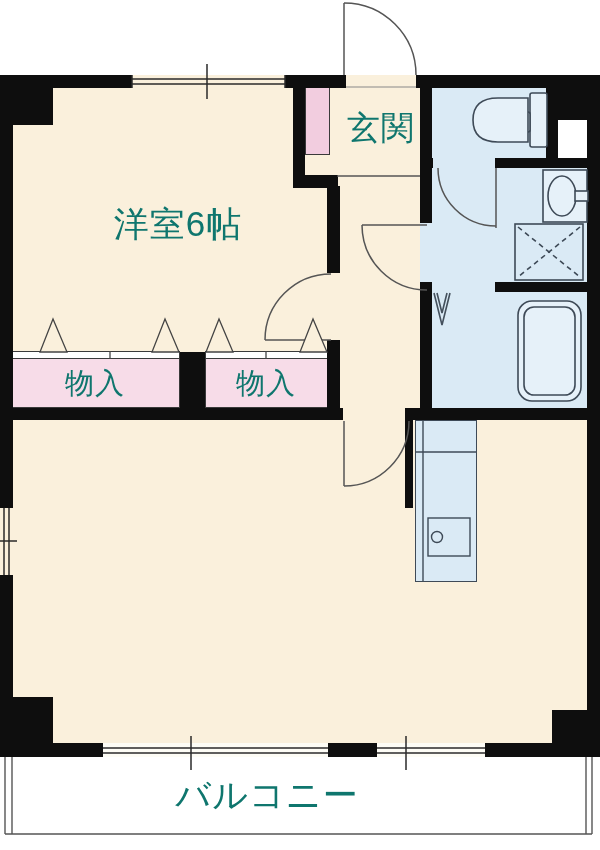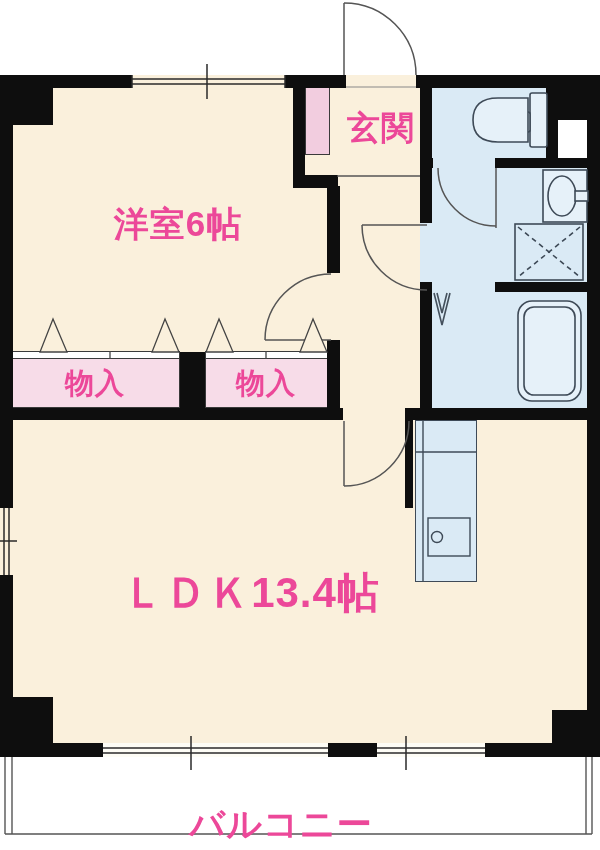--- a/index.html
+++ b/index.html
@@ -4,21 +4,21 @@
 <style>
   html,body{margin:0;padding:0;background:#ffffff;}
   #plan{position:relative;width:600px;height:850px;background:#ffffff;overflow:hidden;
         font-family:"Liberation Sans","DejaVu Sans",sans-serif;}
   .abs{position:absolute;}
   .wall{position:absolute;background:#0e0e0e;}
   .floor{position:absolute;background:#faf0dc;}
   .wet{position:absolute;background:#daeaf5;}
   .pink{position:absolute;background:#f7dce8;border:1.5px solid #3a3a3a;box-sizing:border-box;}
   .track{position:absolute;background:#ffffff;border:1px solid #3a3a3a;box-sizing:border-box;}
-  .label{position:absolute;color:#ec4899;font-weight:700;white-space:nowrap;
+  .label{position:absolute;color:#0f766e;font-weight:400;white-space:nowrap;
          transform:translate(-50%,-50%);letter-spacing:1px;}
   svg{position:absolute;left:0;top:0;pointer-events:none;}
 </style>
 </head>
 <body>
 
 <div id="plan">
 
   <div class="floor" style="left:0;top:75px;width:600px;height:682px;"></div>
 
@@ -169,16 +169,15 @@
       <line x1="586" y1="757" x2="586" y2="834"></line>
         <line x1="592" y1="757" x2="592" y2="834"></line>
       <line x1="5" y1="834" x2="592" y2="834"></line>
     </g>
   </svg>
 
   <div class="label" style="left:178px;top:224px;font-size:35px;">洋室6帖</div>
   <div class="label" style="left:381px;top:128px;font-size:33px;">玄関</div>
   <div class="label" style="left:95px;top:384px;font-size:29px;">物入</div>
   <div class="label" style="left:266px;top:384px;font-size:29px;">物入</div>
-  <div class="label" style="left:251px;top:593px;font-size:42px;">ＬＤＫ13.4帖</div>
-  <div class="label" style="left:281px;top:795px;font-size:35px;margin-top:29px;">バルコニー</div>
+  <div class="label" style="left:267px;top:795px;font-size:35px;">バルコニー</div>
 
 </div>
 
 </body></html>

